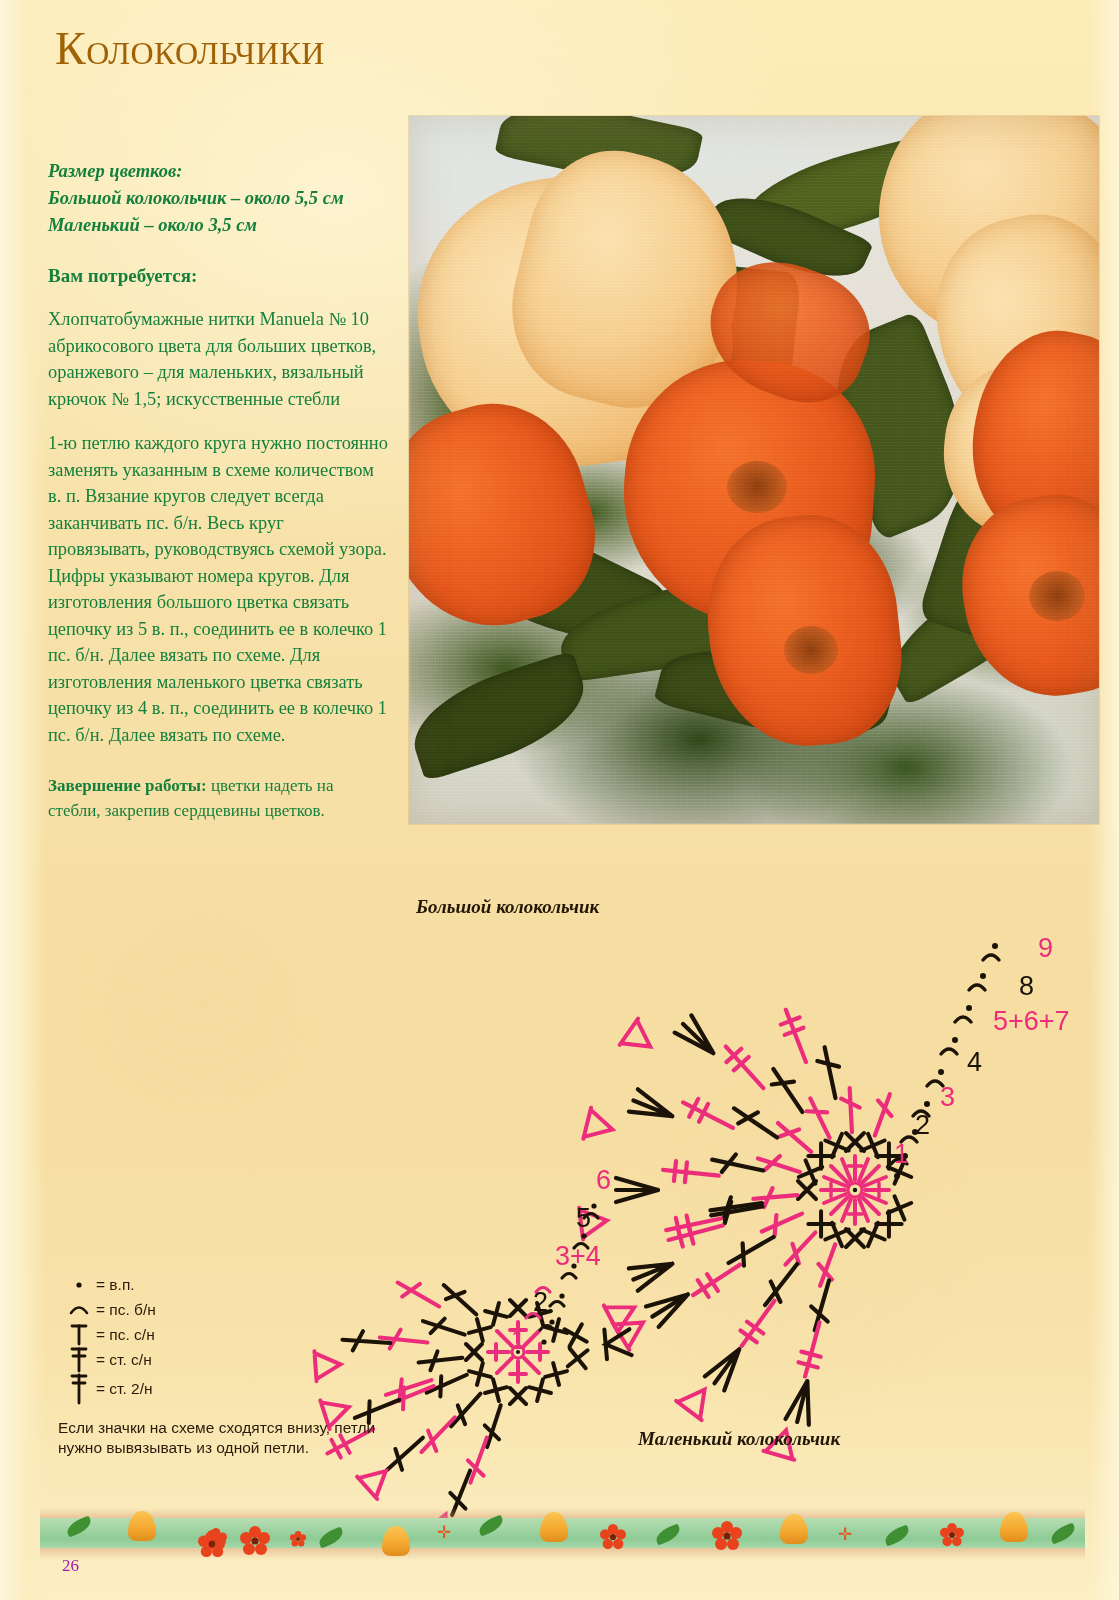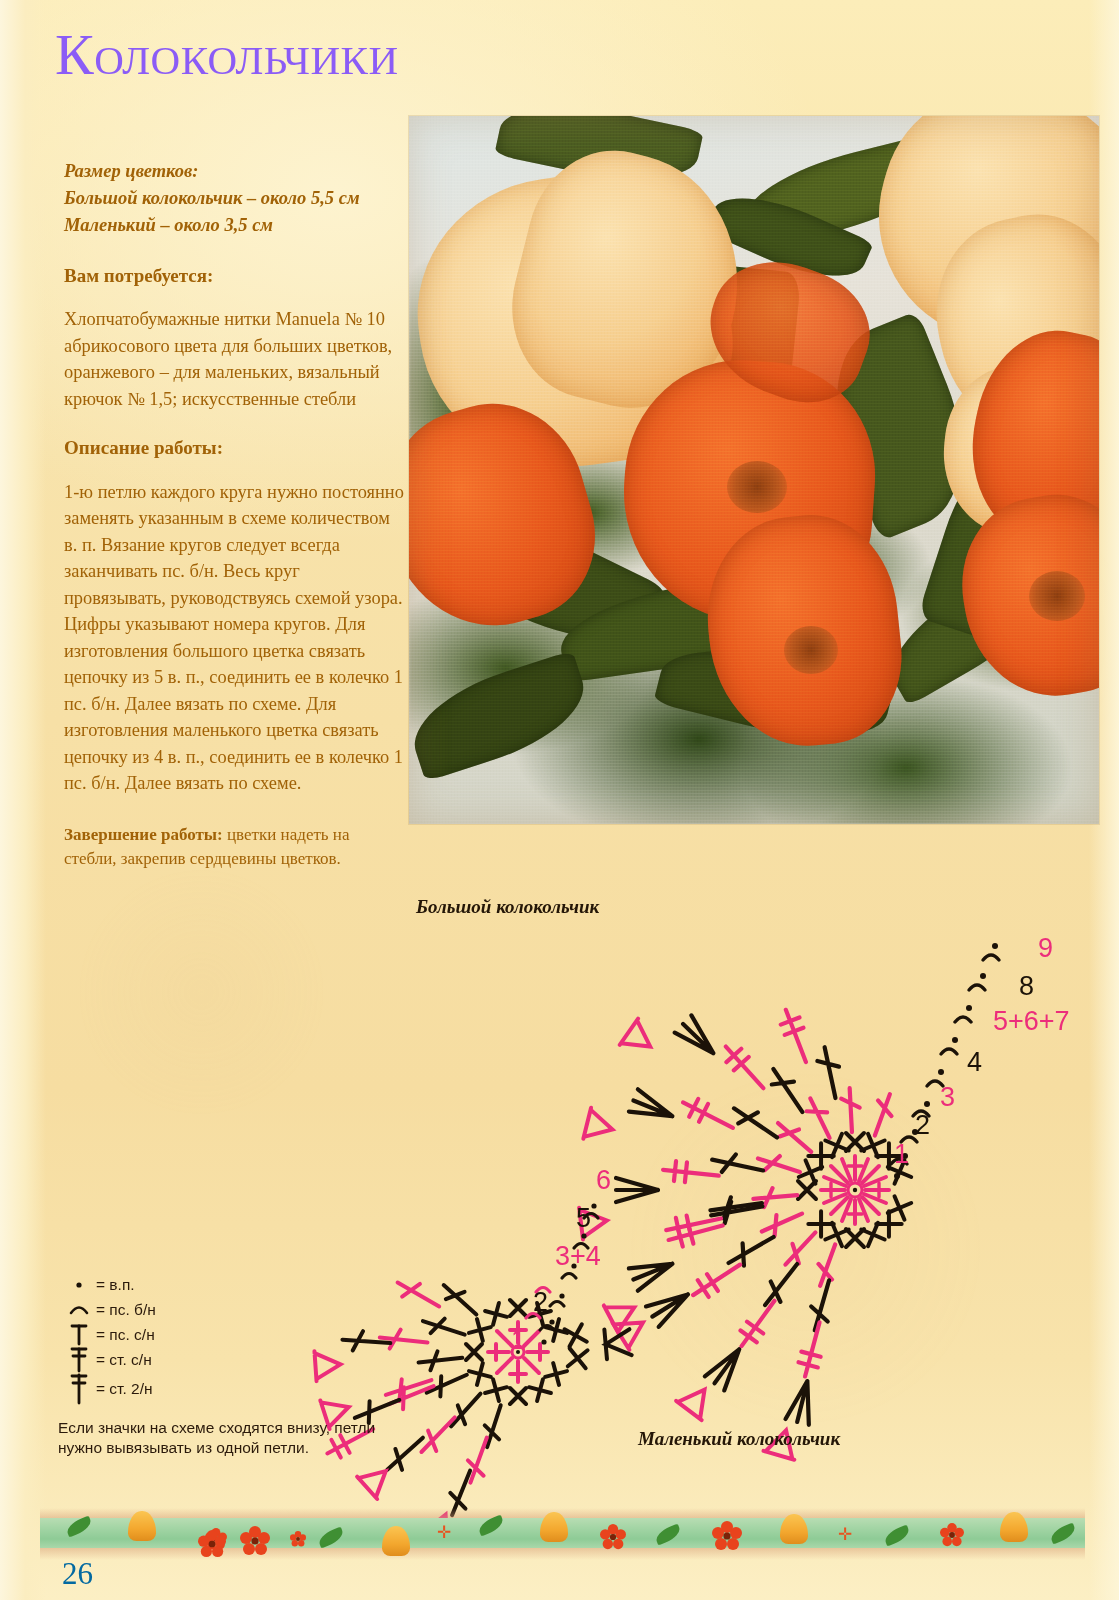--- a/index.html
+++ b/index.html
@@ -27,30 +27,30 @@
     background:
       radial-gradient(circle 180px at 18% 62%, rgba(226,190,130,.18), rgba(0,0,0,0) 70%),
       radial-gradient(circle 260px at 72% 78%, rgba(228,193,132,.14), rgba(0,0,0,0) 70%),
       radial-gradient(circle 140px at 52% 33%, rgba(232,200,142,.12), rgba(0,0,0,0) 70%),
       radial-gradient(circle 220px at 88% 40%, rgba(226,188,126,.10), rgba(0,0,0,0) 70%);}
 
   
   #title{
     position:absolute;left:55px;top:26px;
     font-family:"Liberation Serif", serif;
-    font-size:58px;line-height:1.0;
-    color:#8b5cf6;letter-spacing:.5px;
+    font-size:46px;line-height:1.0;
+    color:#a16207;letter-spacing:.5px;
     font-variant:small-caps;
     white-space:nowrap;
   }
 
   
   #col{
-    position:absolute;left:64px;top:158px;width:340px;
-    color:#a16207;
+    position:absolute;left:48px;top:158px;width:340px;
+    color:#15803d;
   }
   .ital{font-style:italic;font-weight:bold;font-size:18.5px;line-height:1.47;margin:0 0 0 0;}
   .h2{font-weight:bold;font-size:19px;line-height:1.3;margin:24px 0 0 0;}
   .body{font-size:18.4px;line-height:1.44;margin:18px 0 0 0;text-align:left;}
   .fin{font-size:17px;line-height:1.44;margin:26px 0 0 0;}
   .fin b{font-weight:bold;}
 
   
   #photo{
     position:absolute;left:409px;top:116px;width:690px;height:708px;
@@ -117,41 +117,40 @@
     background:linear-gradient(180deg,rgba(214,160,120,.5),rgba(221,176,140,0));}
   .decflower{position:absolute;width:30px;height:30px;}
   .decleaf{position:absolute;width:26px;height:13px;background:#3f8f33;
            border-radius:70% 10% 70% 10%;transform:rotate(-22deg);}
   .decbell{position:absolute;width:28px;height:30px;
            background:linear-gradient(180deg,#fbc552 0%, #f3a72e 60%, #e08d1c 100%);
            border-radius:48% 48% 30% 30%/70% 70% 26% 26%;}
   .decsparkle{position:absolute;color:#e8531f;font-size:17px;font-family:"Liberation Sans",sans-serif;}
 
   
-  #pagenum{position:absolute;left:62px;top:1556px;font-size:31px;color:#0369a1;}
+  #pagenum{position:absolute;left:62px;top:1556px;font-size:17px;color:#a21caf;}
 </style>
 </head>
 <body>
 
 <div id="page"></div>
 <div id="mottle"></div>
 <div id="edgeL"></div>
 <div id="edgeR"></div>
 
 <div id="title">Колокольчики</div>
 
 <div id="col">
   <div class="ital">Размер цветков:</div>
   <div class="ital">Большой колокольчик – около 5,5 см</div>
   <div class="ital">Маленький – около 3,5 см</div>
 
   <div class="h2">Вам потребуется:</div>
   <div class="body">Хлопчатобумажные нитки Manuela № 10 абрикосового цвета для больших цветков, оранжевого – для маленьких, вязальный крючок № 1,5; искусственные стебли</div>
 
-  <div class="h2">Описание работы:</div>
   <div class="body">1-ю петлю каждого круга нужно постоянно заменять указанным в схеме количеством в. п. Вязание кругов следует всегда заканчивать пс. б/н. Весь круг провязывать, руководствуясь схемой узора. Цифры указывают номера кругов. Для изготовления большого цветка связать цепочку из 5 в. п., соединить ее в колечко 1 пс. б/н. Далее вязать по схеме. Для изготовления маленького цветка связать цепочку из 4 в. п., соединить ее в колечко 1 пс. б/н. Далее вязать по схеме.</div>
 
   <div class="fin"><b>Завершение работы:</b><span> цветки надеть на стебли, закрепив сердцевины цветков.</span></div>
 </div>
 
 <div id="photo">
   <div class="layer bg1"></div>
   <div class="layer greens"></div>
 
   <div class="leaf" style="left:90px;top:-6px;width:200px;height:66px;transform:rotate(12deg);background:#4b5c21;"></div>

